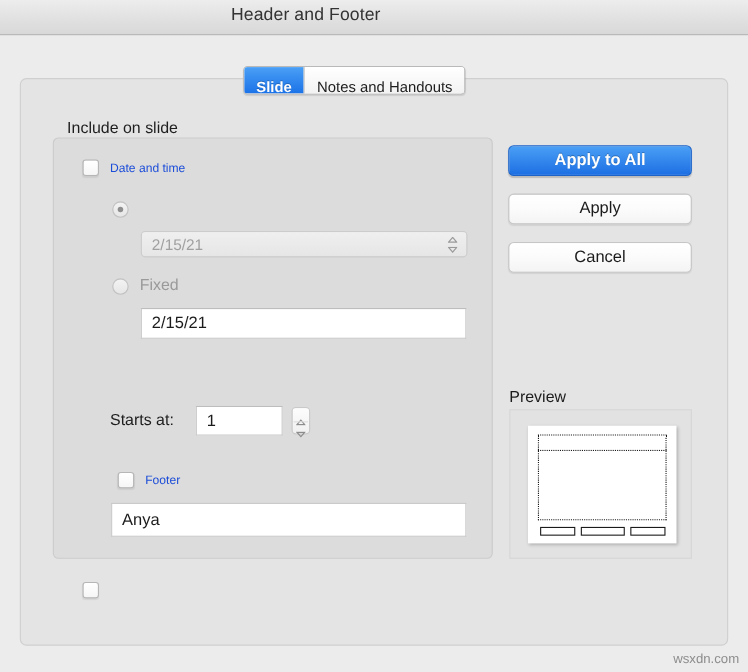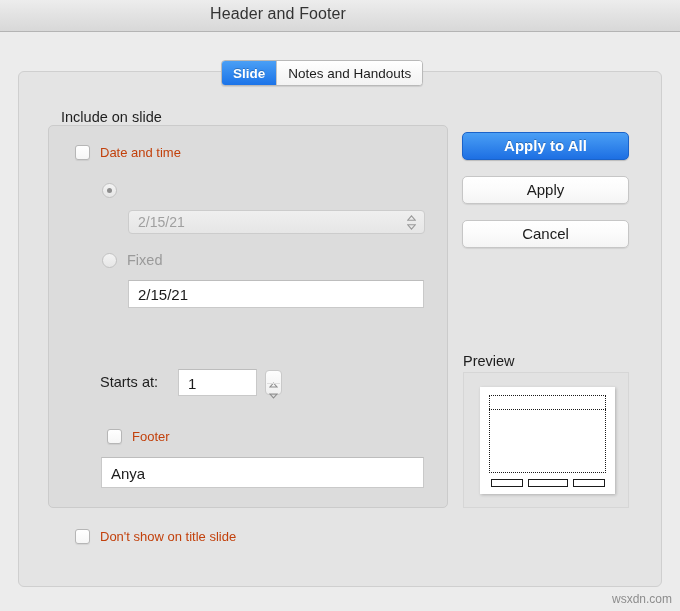--- a/index.html
+++ b/index.html
@@ -61,21 +61,21 @@
     border: 1px solid #b9b9b9;
     border-radius: 4px;
     overflow: hidden;
     box-shadow: 0 1px 1px rgba(0,0,0,.10);
     background: #ffffff;
     z-index: 5;
   }
   .tab {
     font-size: 13.5px;
     line-height: 24px;
-    padding: 1px 11px;
+    padding: 7px 11px;
     color: #1d1d1d;
     background: linear-gradient(to bottom, #ffffff, #f2f2f2);
     cursor: default;
     white-space: nowrap;
   }
   .tab + .tab { border-left: 1px solid #c3c3c3; }
   .tab.active {
     background: linear-gradient(to bottom, #4a9ff5 0%, #1b73e8 100%);
     color: #ffffff;
     font-weight: bold;
@@ -122,22 +122,22 @@
     width: 15px; height: 15px;
     border: 1px solid #b6b6b6;
     border-radius: 3px;
     background: linear-gradient(to bottom, #ffffff, #f6f6f6);
     box-shadow: 0 1px 1px rgba(0,0,0,.07);
     box-sizing: border-box;
     flex: none;
   }
   .cb-label {
     margin-left: 10px;
-    font-size: 13px;
-    color: #c2410c;
+    font-size: 11px;
+    color: #1d4ed8;
     white-space: nowrap;
   }
 
   .radio {
     width: 15px; height: 15px;
     border-radius: 50%;
     border: 1px solid #c2c2c2;
     background: linear-gradient(to bottom, #f3f3f3, #e6e6e6);
     box-sizing: border-box;
     flex: none;
@@ -406,21 +406,20 @@
   <div class="row" style="left:75px; top:429px;padding-left:32px;">
     <span class="checkbox"></span>
     <span class="cb-label">Footer</span>
   </div>
   <div class="textfield" id="footer-field">
     <span>Anya</span>
   </div>
 
   <div class="row" style="left:75px; top:529px;">
     <span class="checkbox"></span>
-    <span class="cb-label">Don't show on title slide</span>
   </div>
 
   <div class="btn default" id="btn-apply-all">Apply to All</div>
   <div class="btn plain" id="btn-apply">Apply</div>
   <div class="btn plain" id="btn-cancel">Cancel</div>
 
   <div id="preview-label">Preview</div>
   <div id="preview-box">
     <div id="preview-slide">
       <div id="ph-outer"></div>

